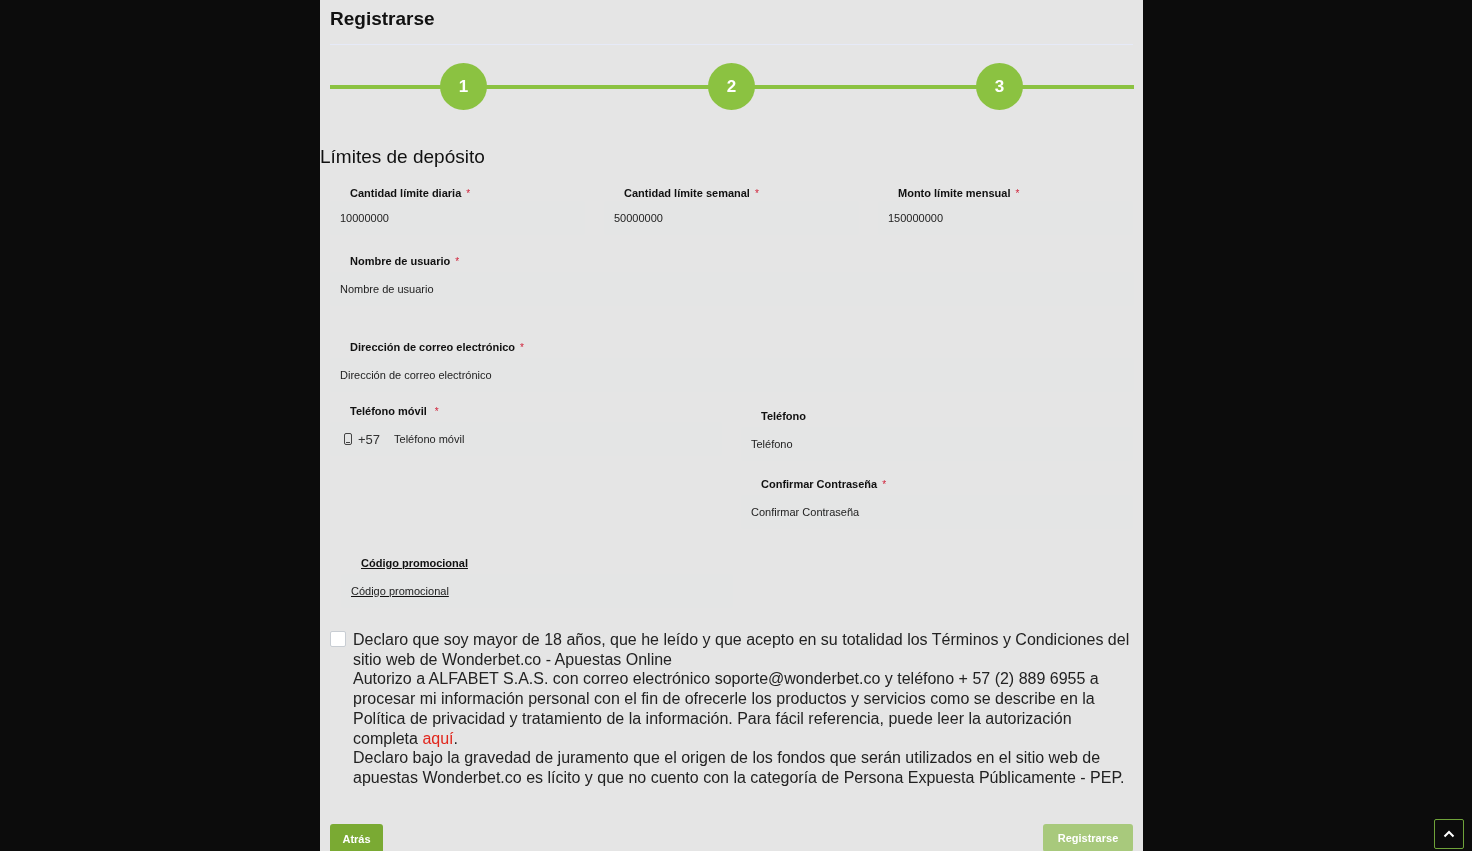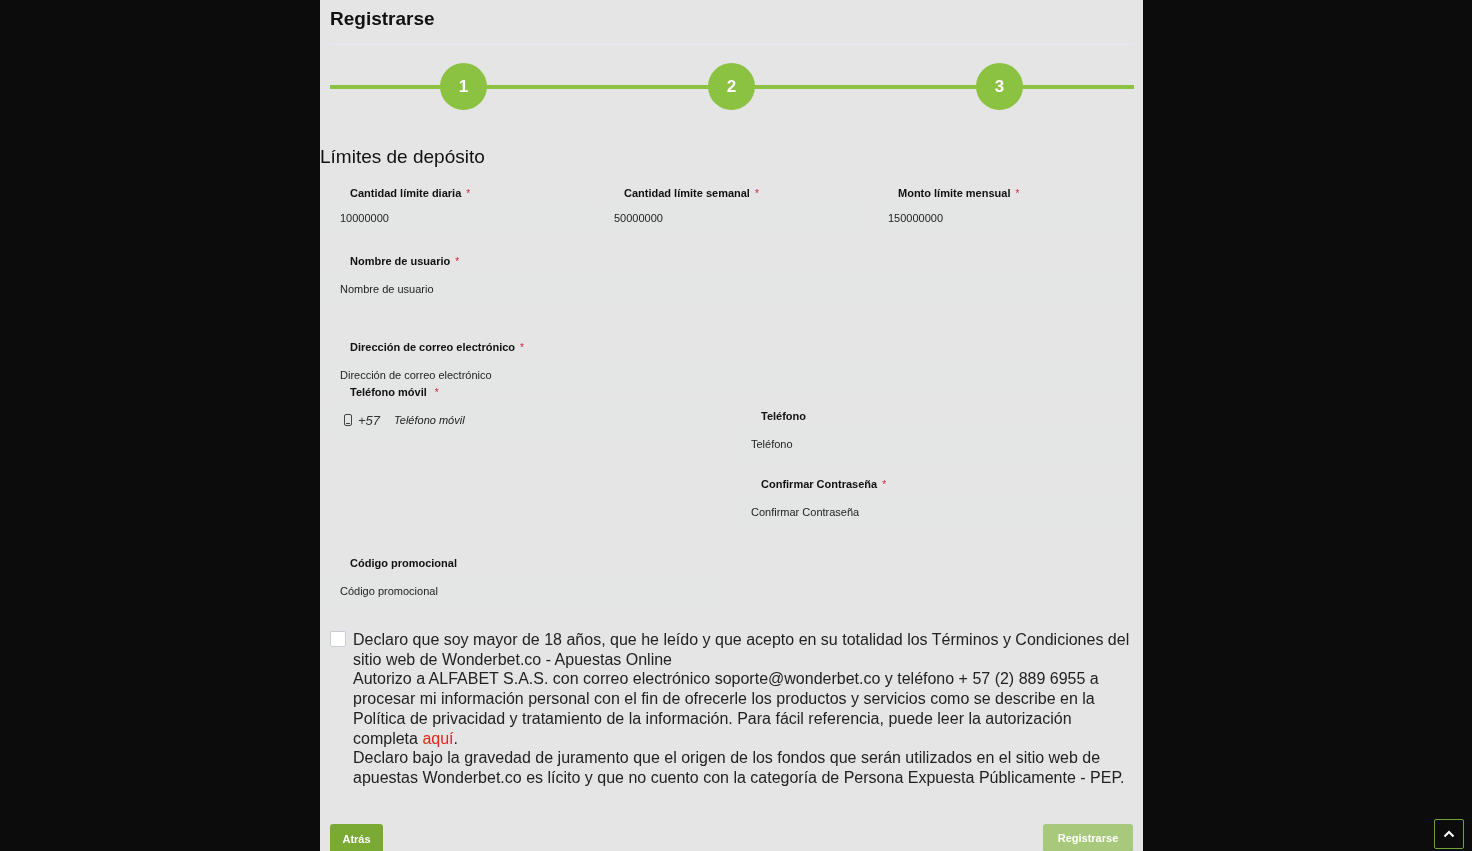--- a/index.html
+++ b/index.html
@@ -117,41 +117,41 @@
   <div class="field" style="left:10px; top:253px; width:804px;">
     <div class="label"><span>Nombre de usuario</span><span class="req">*</span></div>
     <div class="input" style="margin-top:3px;">Nombre de usuario</div>
   </div>
 
   <div class="field" style="left:10px; top:339px; width:804px;">
     <div class="label"><span>Dirección de correo electrónico</span><span class="req">*</span></div>
     <div class="input" style="margin-top:3px;">Dirección de correo electrónico</div>
   </div>
 
-  <div class="field" style="left:10px; top:384px; width:392px;">
+  <div class="field" style="left:10px; top:403px; width:392px;">
     <div class="label"><span>Teléfono móvil</span><span class="req" style="margin-left:8px;">*</span></div>
-    <div class="input" style="margin-top:3px; padding-left:14px;font-style:italic;">
+    <div class="input" style="margin-top:3px; padding-left:14px;">
       <span class="phone-prefix">
         <span class="phone-icon"></span>
         <span>+57</span>
       </span>
       <span>Teléfono móvil</span>
     </div>
   </div>
   <div class="field" style="left:421px; top:408px; width:392px;">
     <div class="label">Teléfono</div>
     <div class="input" style="margin-top:3px;">Teléfono</div>
   </div>
 
   <div class="field" style="left:421px; top:476px; width:392px;">
     <div class="label"><span>Confirmar Contraseña</span><span class="req">*</span></div>
     <div class="input" style="margin-top:3px;">Confirmar Contraseña</div>
   </div>
 
-  <div class="field" style="left:10px; top:555px; width:392px;">
+  <div class="field" style="left:21px; top:555px; width:392px;text-decoration:underline;">
     <div class="label">Código promocional</div>
     <div class="input" style="margin-top:3px;">Código promocional</div>
   </div>
 
   <div class="terms">
     <div class="checkbox"></div>
     <div class="text">
       <div>Declaro que soy mayor de 18 años, que he leído y que acepto en su totalidad los Términos y Condiciones del sitio web de Wonderbet.co - Apuestas Online</div>
       <div><span>Autorizo a ALFABET S.A.S. con correo electrónico soporte@wonderbet.co y teléfono + 57 (2) 889 6955 a procesar mi información personal con el fin de ofrecerle los productos y servicios como se describe en la Política de privacidad y tratamiento de la información. Para fácil referencia, puede leer la autorización completa </span><span class="link">aquí</span><span>.</span></div>
       <div>Declaro bajo la gravedad de juramento que el origen de los fondos que serán utilizados en el sitio web de apuestas Wonderbet.co es lícito y que no cuento con la categoría de Persona Expuesta Públicamente - PEP.</div>

